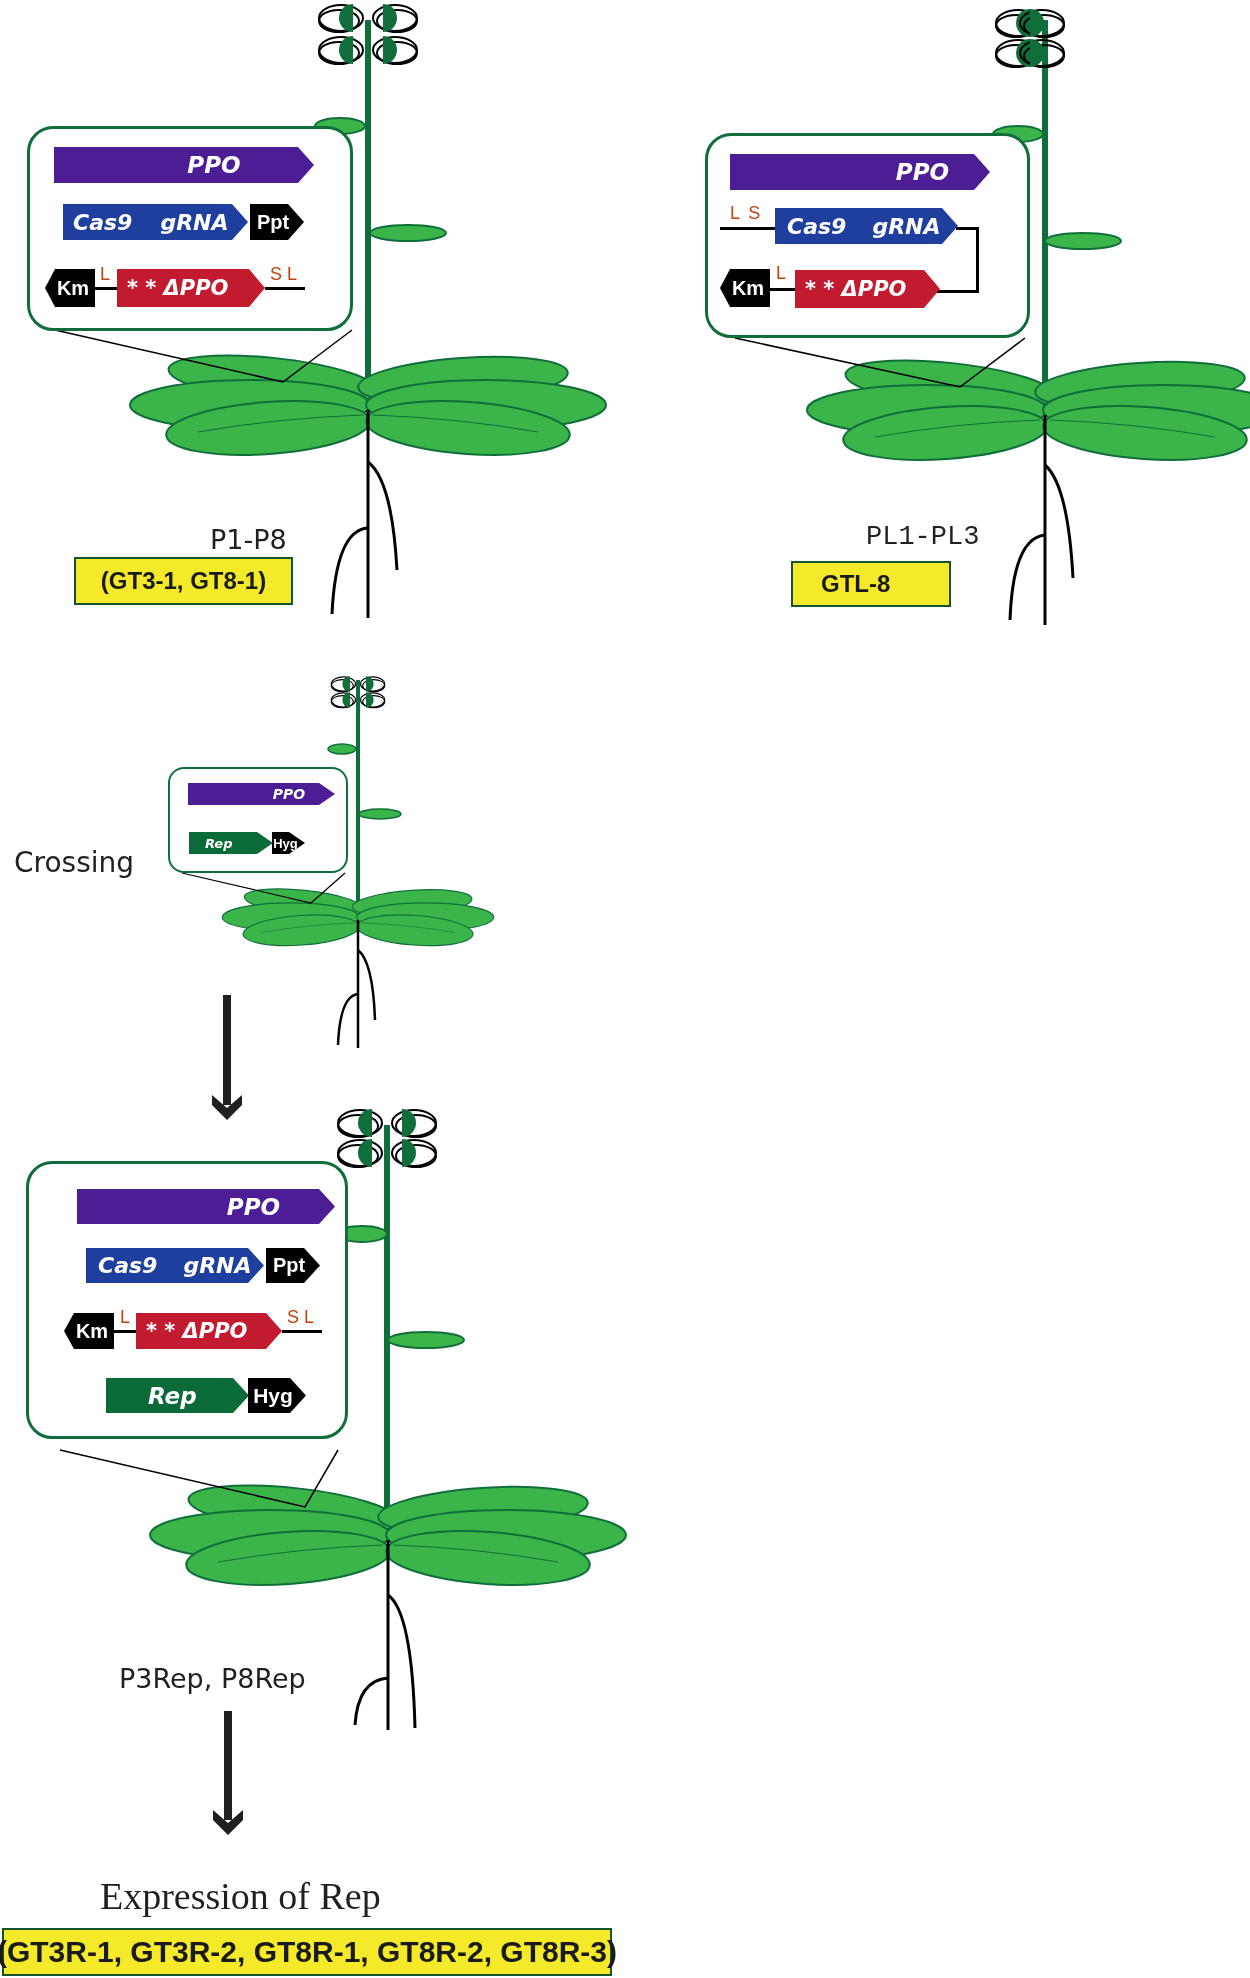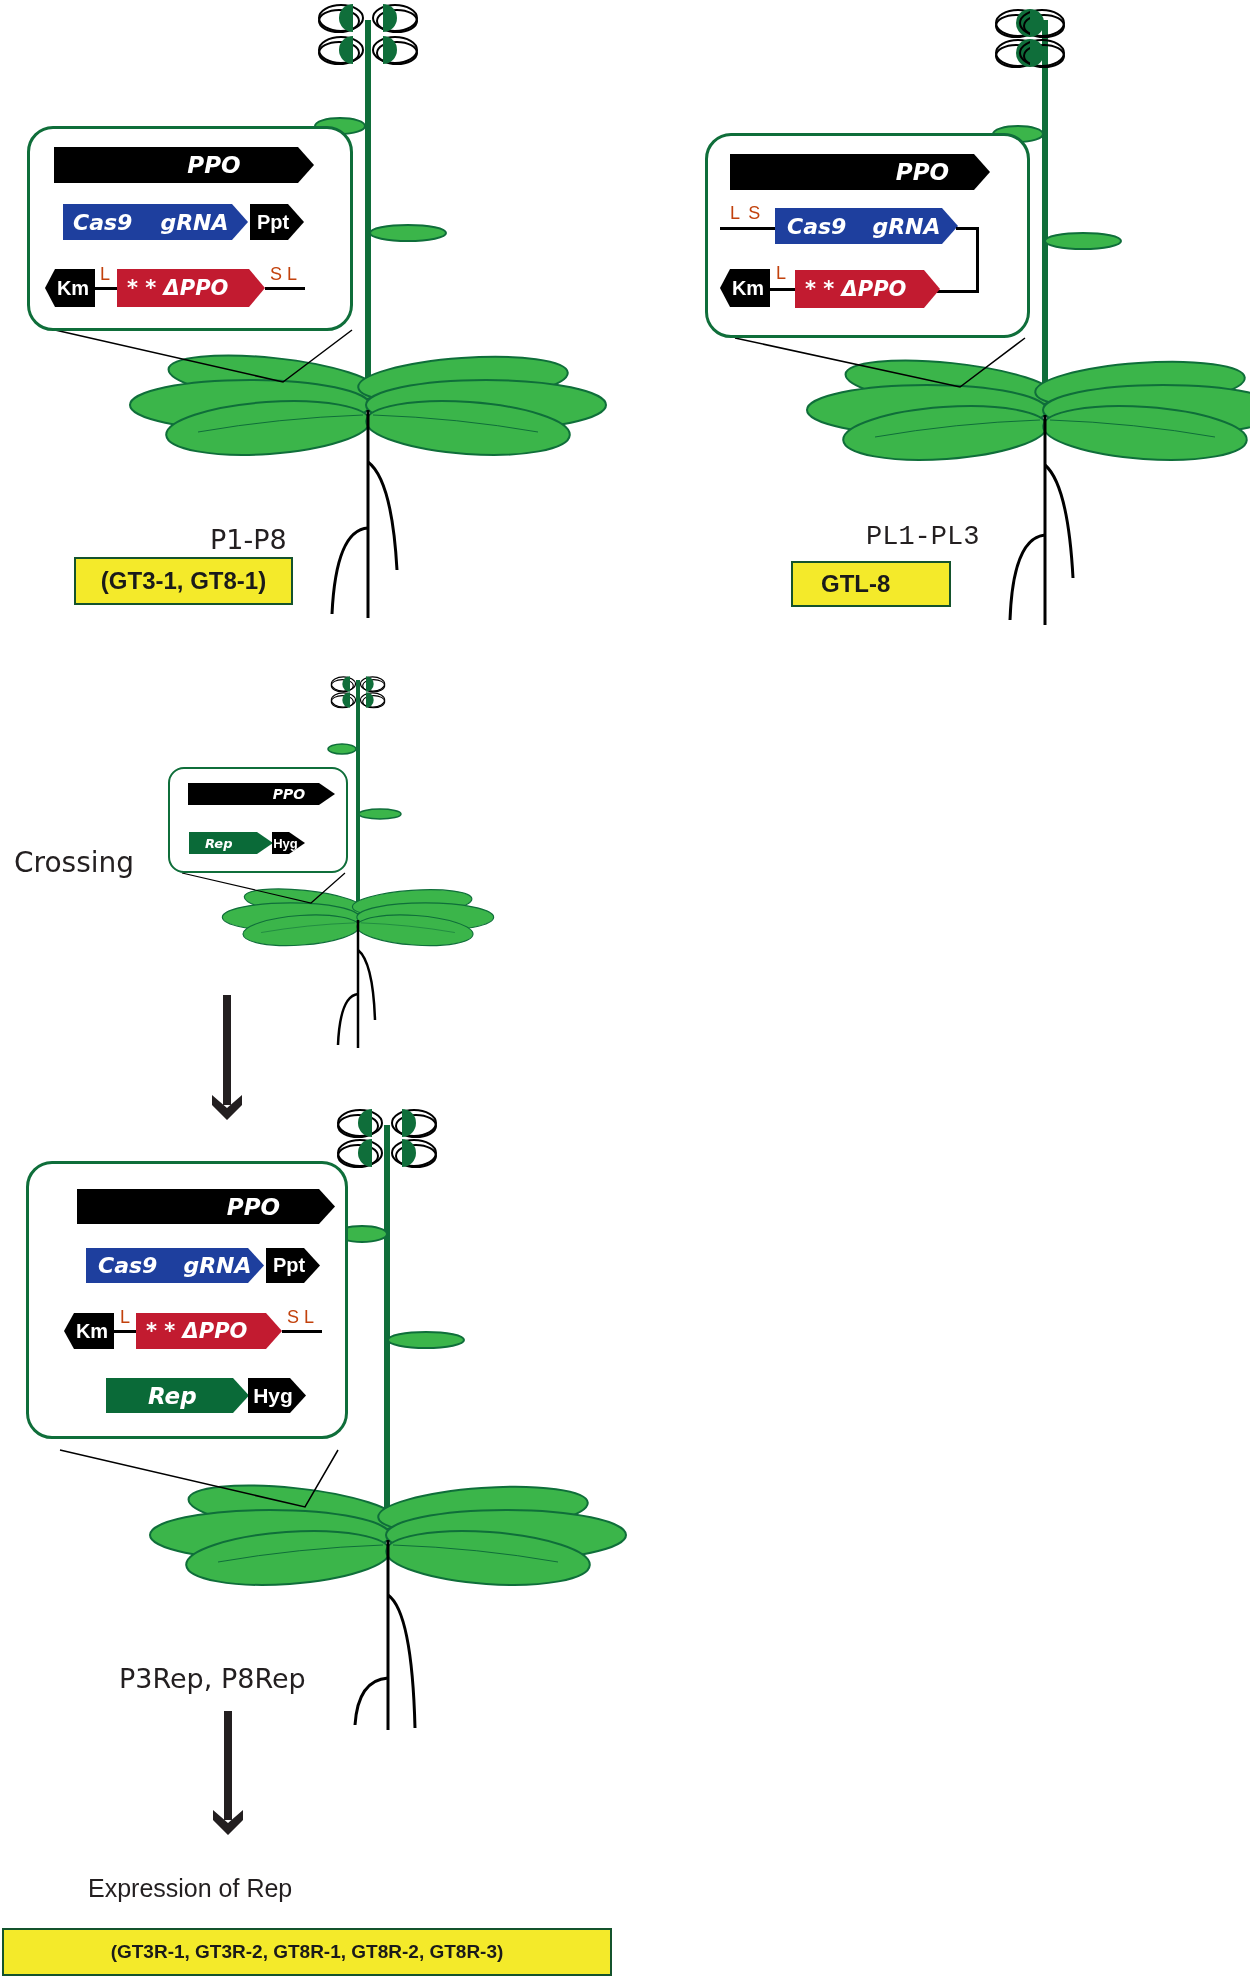--- a/index.html
+++ b/index.html
@@ -4,21 +4,21 @@
 <style>
   html, body { margin: 0; padding: 0; background: #ffffff; }
   body { width: 1250px; height: 1978px; position: relative; overflow: hidden;
          font-family: "Liberation Sans", sans-serif; }
   svg.layer { position: absolute; left: 0; top: 0; }
   .callout { position: absolute; border: 3px solid #0f6e3a; border-radius: 26px; background: #fff; box-sizing: border-box; }
   .bar { position: absolute; color: #fff; font-family: "DejaVu Sans", sans-serif; font-weight: bold; font-style: italic;
          display: flex; align-items: center; box-sizing: border-box; white-space: nowrap; }
   .arrow-r { clip-path: polygon(0 0, calc(100% - 16px) 0, 100% 50%, calc(100% - 16px) 100%, 0 100%); }
   .arrow-l { clip-path: polygon(10px 0, 100% 0, 100% 100%, 10px 100%, 0 50%); }
-  .ppo { background: #000000; justify-content: center; }
+  .ppo { background: #4c1d95; justify-content: center; }
   .cas { background: #1e3f9e; }
   .delta { background: #c21b30; }
   .rep { background: #0a6a38; }
   .blk { background: #000; font-style: normal; justify-content: center; font-family: "Liberation Sans", sans-serif; }
   .tag { position: absolute; font-family: "Liberation Sans", sans-serif; font-weight: normal; color: #c2410c; line-height: 1; }
   .label { position: absolute; font-family: "DejaVu Sans", sans-serif; color: #231f20; white-space: nowrap; margin-top: 16px; }
   .ybox { position: absolute; background: #f4ea2a; border: 2px solid #14532d; box-sizing: border-box;
           font-family: "Liberation Sans", sans-serif; font-weight: bold; color: #1a1a1a;
           display: flex; align-items: center; justify-content: center; white-space: nowrap; }
   .line { position: absolute; background: #000; }
@@ -210,14 +210,14 @@
   <div class="bar rep arrow-r" style="left:77px; top:214px; width:143px; height:35px; font-size:23px; padding-left:42px;">
     <span>Rep</span>
   </div>
   <div class="bar blk arrow-r" style="left:219px; top:214px; width:58px; height:35px; font-size:21px; padding-right:8px;">
     <span>Hyg</span>
   </div>
 </div>
 
 <div class="label" style="left:119px; top:1647px; font-size:27px;">P3Rep, P8Rep</div>
 
-<div class="label" style="left:88px; top:1858px; font-size:25px; font-family:Liberation Sans, sans-serif;">Expression of Rep</div>
-<div class="ybox" style="left:2px; top:1928px; width:610px; height:48px; font-size:19px;">(GT3R-1, GT3R-2, GT8R-1, GT8R-2, GT8R-3)</div>
+<div class="label" style="left:100px; top:1858px; font-size:38px; font-family:Liberation Serif, serif;">Expression of Rep</div>
+<div class="ybox" style="left:2px; top:1928px; width:610px; height:48px; font-size:30px;">(GT3R-1, GT3R-2, GT8R-1, GT8R-2, GT8R-3)</div>
 
 </body></html>

